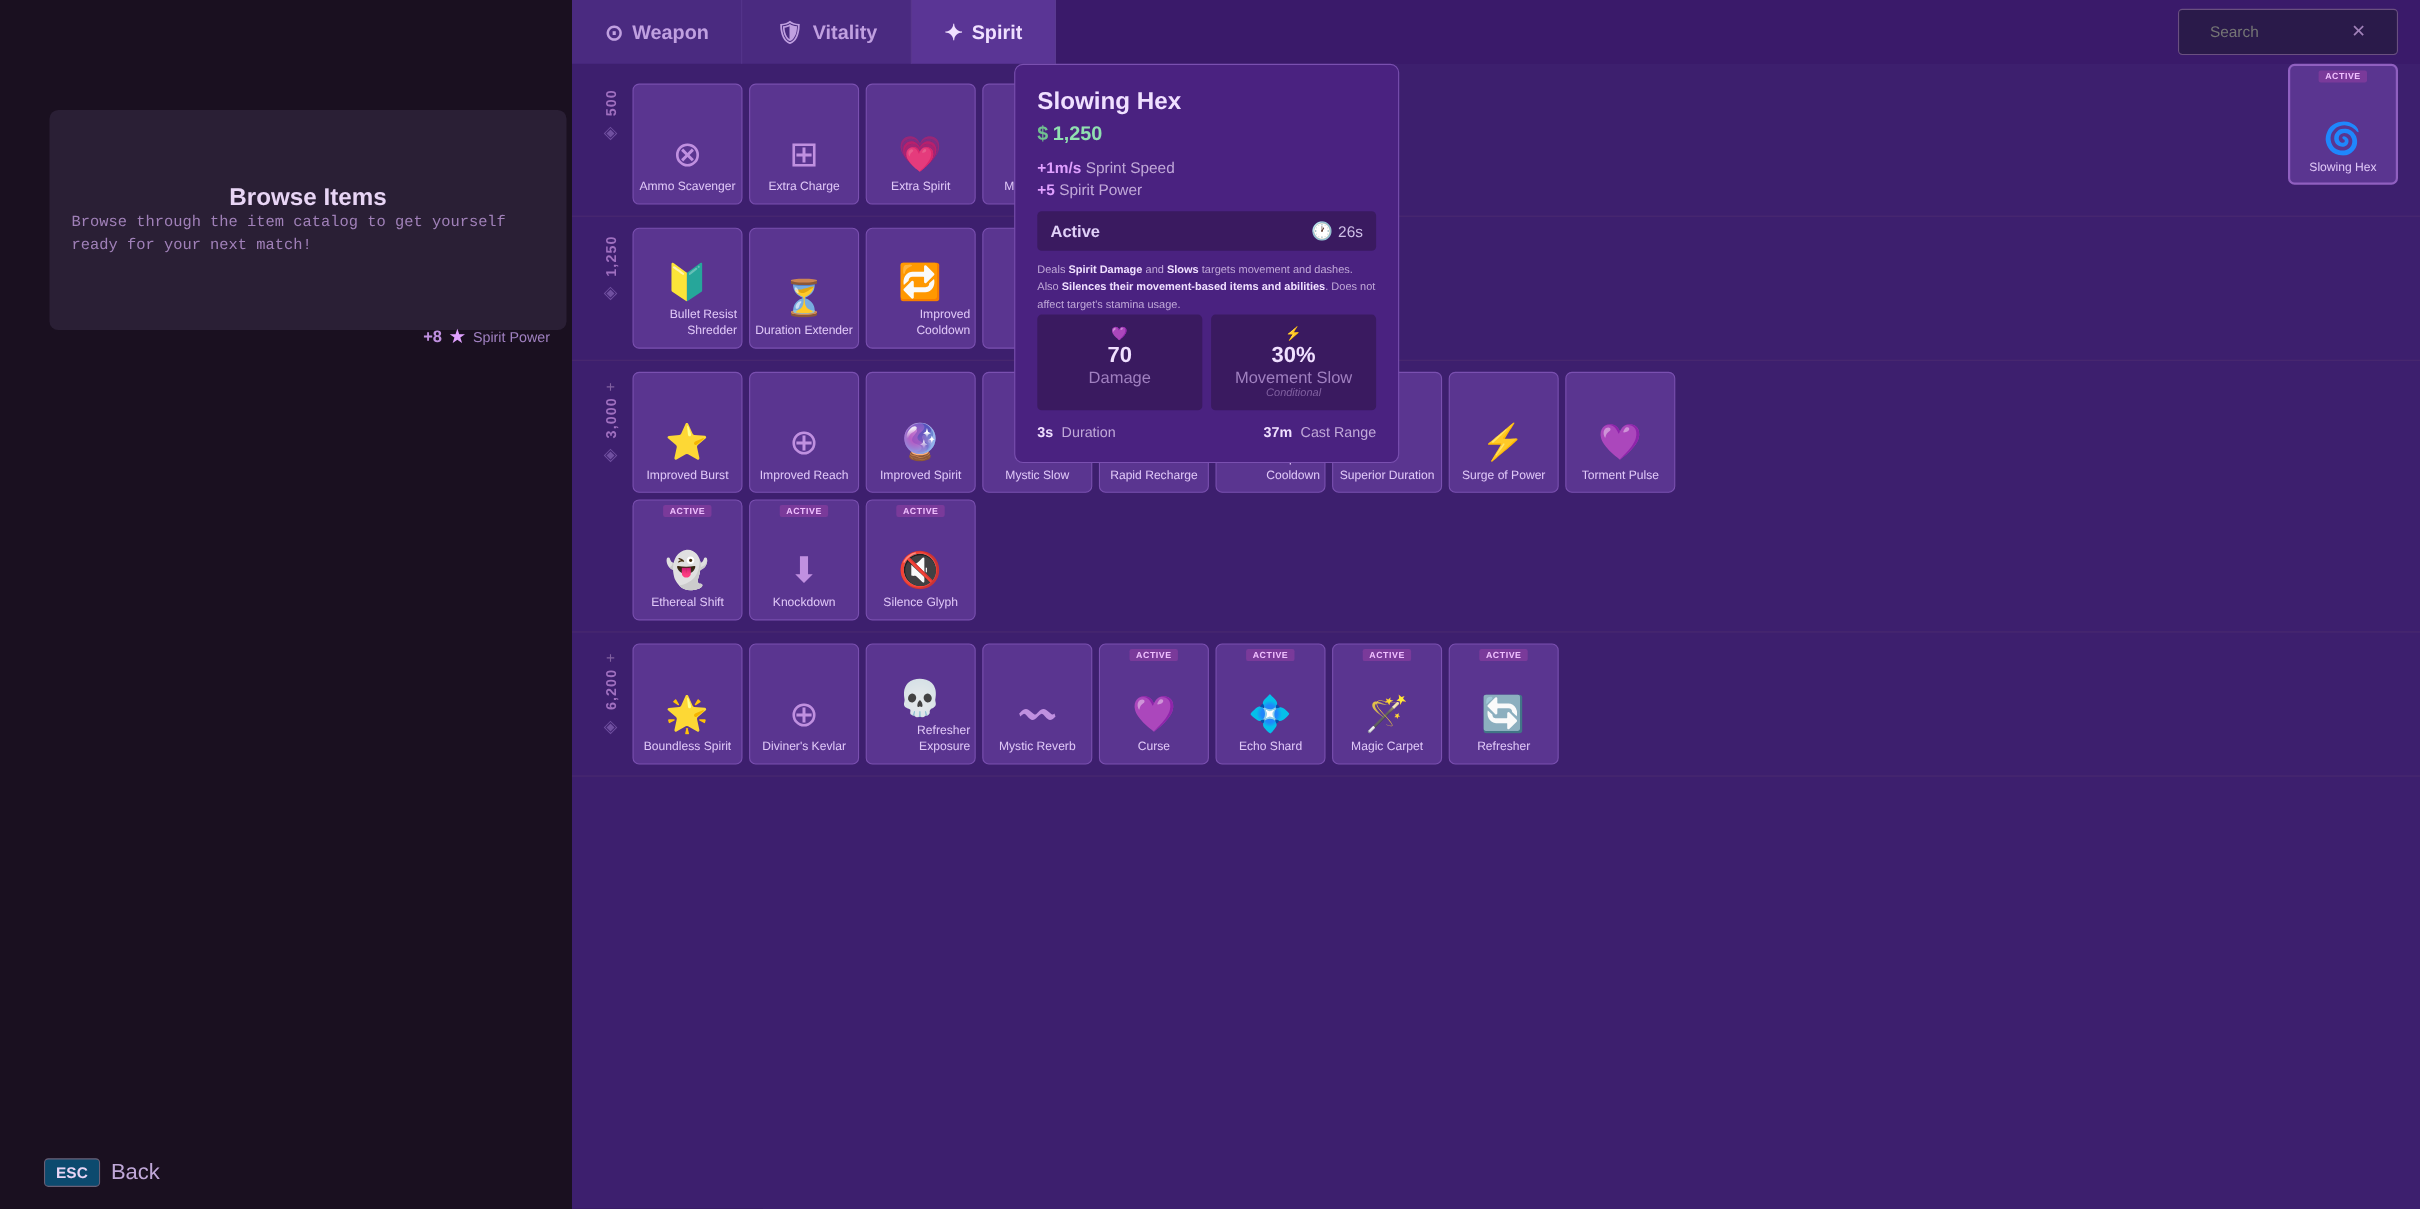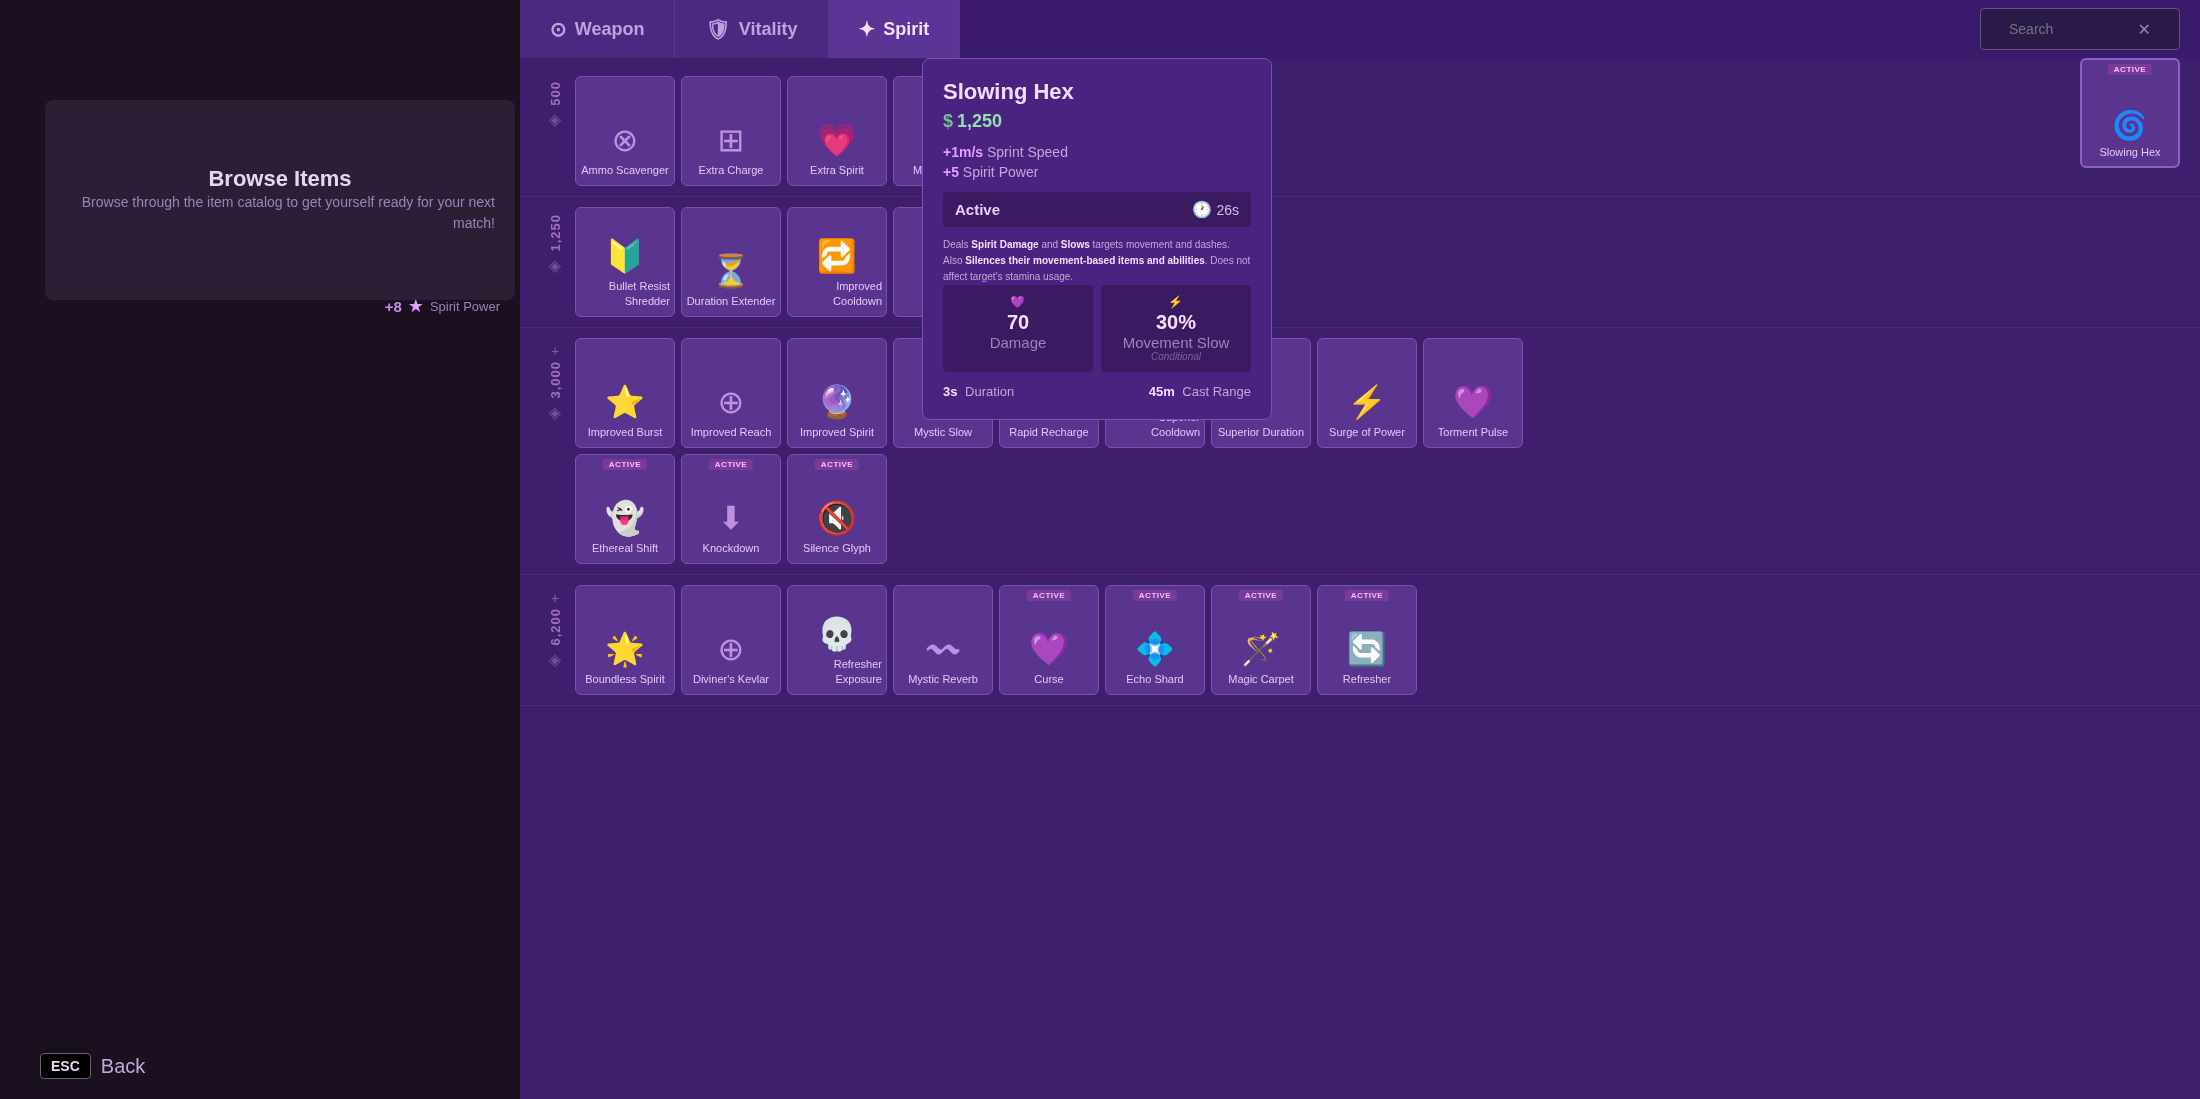--- a/index.html
+++ b/index.html
@@ -33,34 +33,35 @@
       justify-content: center;
       padding: 20px;
     }
     .browse-panel h2 {
       color: #e8d5f5;
       font-size: 22px;
     }
     .browse-panel p {
       color: #a080b8;
       font-size: 14px;
-      text-align: right;
+      text-align: left;
       line-height: 1.5;
+      font-family: Liberation Mono, monospace;
     }
 
     
     .esc-bar {
       position: absolute;
       bottom: 20px; left: 40px;
       display: flex;
       align-items: center;
       gap: 10px;
     }
     .esc-key {
-      background: #000000;
+      background: #0c4a6e;
       color: #e8d5f5;
       border: 1px solid #6a5f75;
       border-radius: 4px;
       padding: 4px 10px;
       font-size: 14px;
       font-weight: bold;
     }
     .back-label {
       color: #c0a8d8;
       font-size: 20px;
@@ -435,21 +436,21 @@
         <div class="stat-name">Movement Slow</div>
         <div class="stat-sub">Conditional</div>
       </div>
     </div>
     <div class="detail-footer">
       <div>
         <span class="val">3s</span>
         <span style="margin-left:4px;">Duration</span>
       </div>
       <div>
-        <span class="val">45m</span>
+        <span class="val">37m</span>
         <span style="margin-left:4px;">Cast Range</span>
       </div>
     </div>
   </div>
 
   <div class="selected-item-mini">
     <div class="active-badge">ACTIVE</div>
     <div style="font-size:28px; color:#c090e0; margin-bottom:4px;">🌀</div>
     <div class="item-name">Slowing Hex</div>
   </div>

